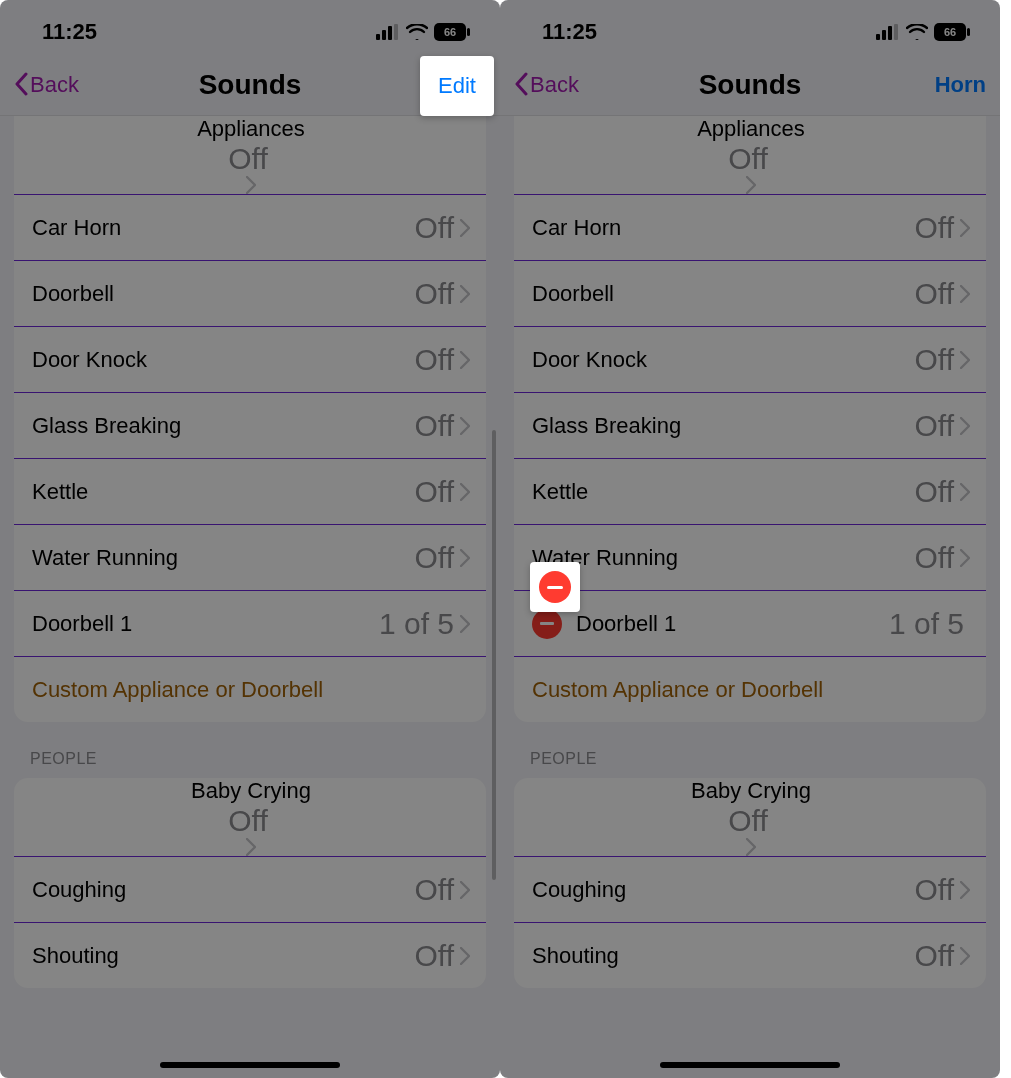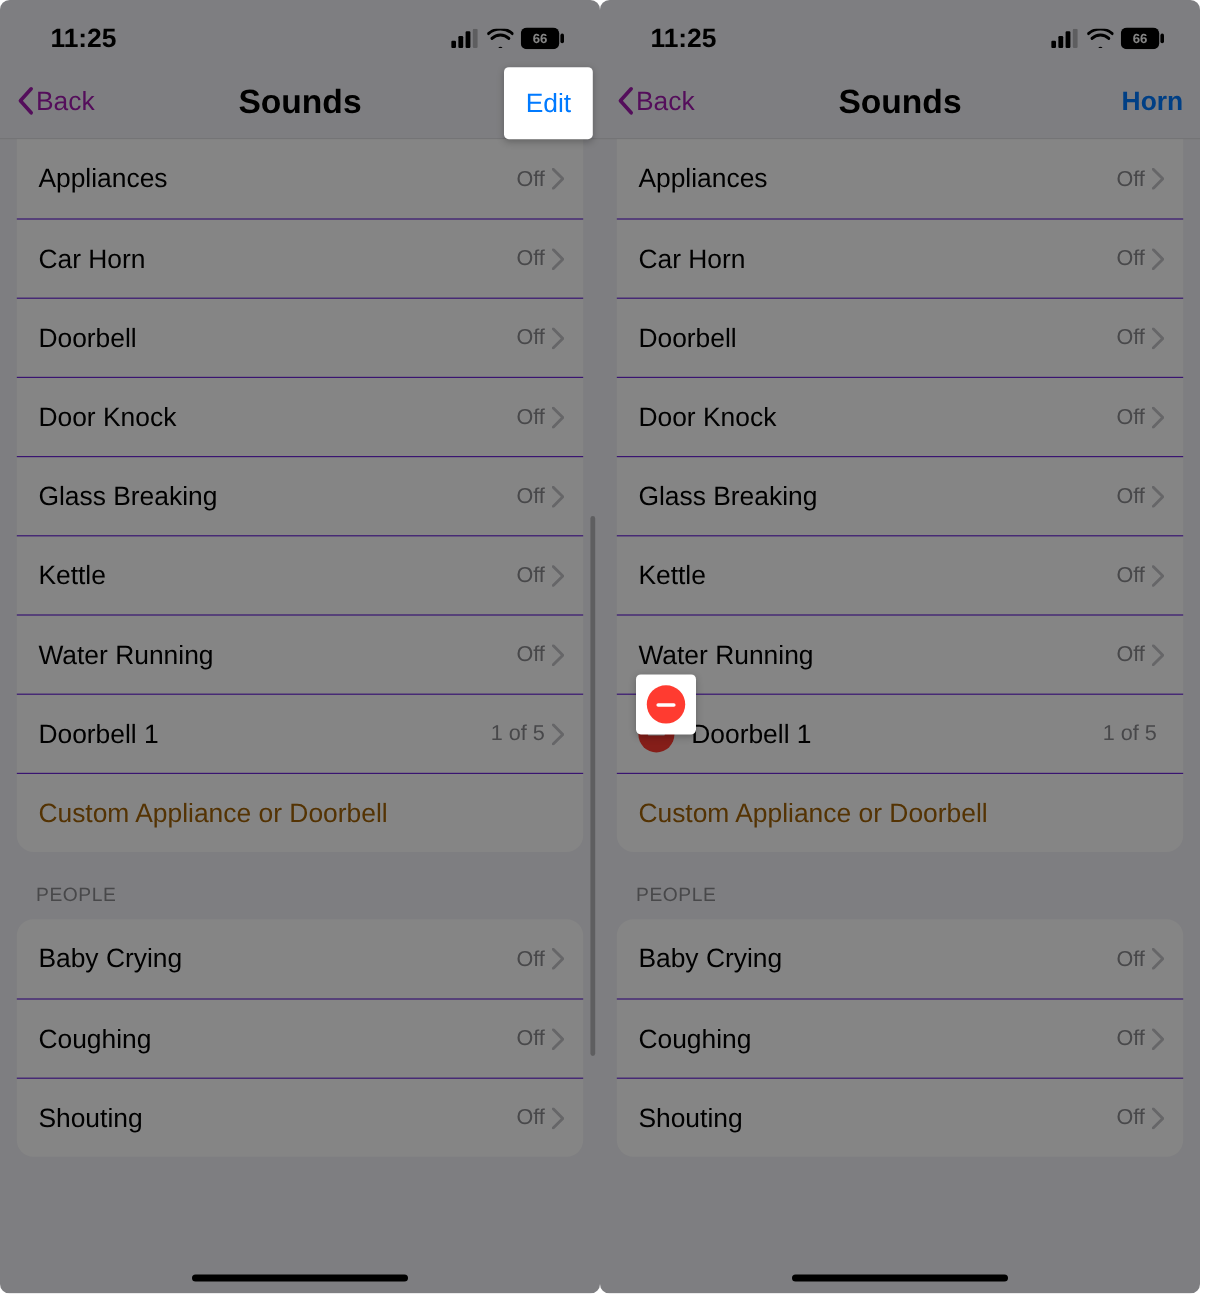--- a/index.html
+++ b/index.html
@@ -63,23 +63,23 @@
     padding: 28px 44px 10px 30px; text-transform:uppercase;
   }
   .row {
     display:flex; align-items:center;
     min-height:66px;
     padding: 0 16px 0 18px;
     border-top:1px solid #6d28d9;
     font-size:22px;
     color:#000;
   }
-  .row:first-child { border-top:none; }
+  .row:first-child { border-top:none;flex-direction:column; }
   .row .label { flex:1; }
-  .row .value { color:#8a8a8e; font-size:18px; margin-right:6px; }
+  .row .value { color:#8a8a8e; font-size:30px; margin-right:6px; }
   .row .chev { color:#c4c4c8; }
   .row.link { color:#a16207; }
   .row .delete-btn {
     width:30px; height:30px; border-radius:50%;
     background:#ff3b30; display:flex; align-items:center; justify-content:center;
     margin-right:14px; flex:none;
   }
   .row .delete-btn .bar { width:14px; height:3px; background:#fff; border-radius:1px; }
   .home-indicator {
     position:absolute; bottom:10px; left:50%; transform:translateX(-50%);

